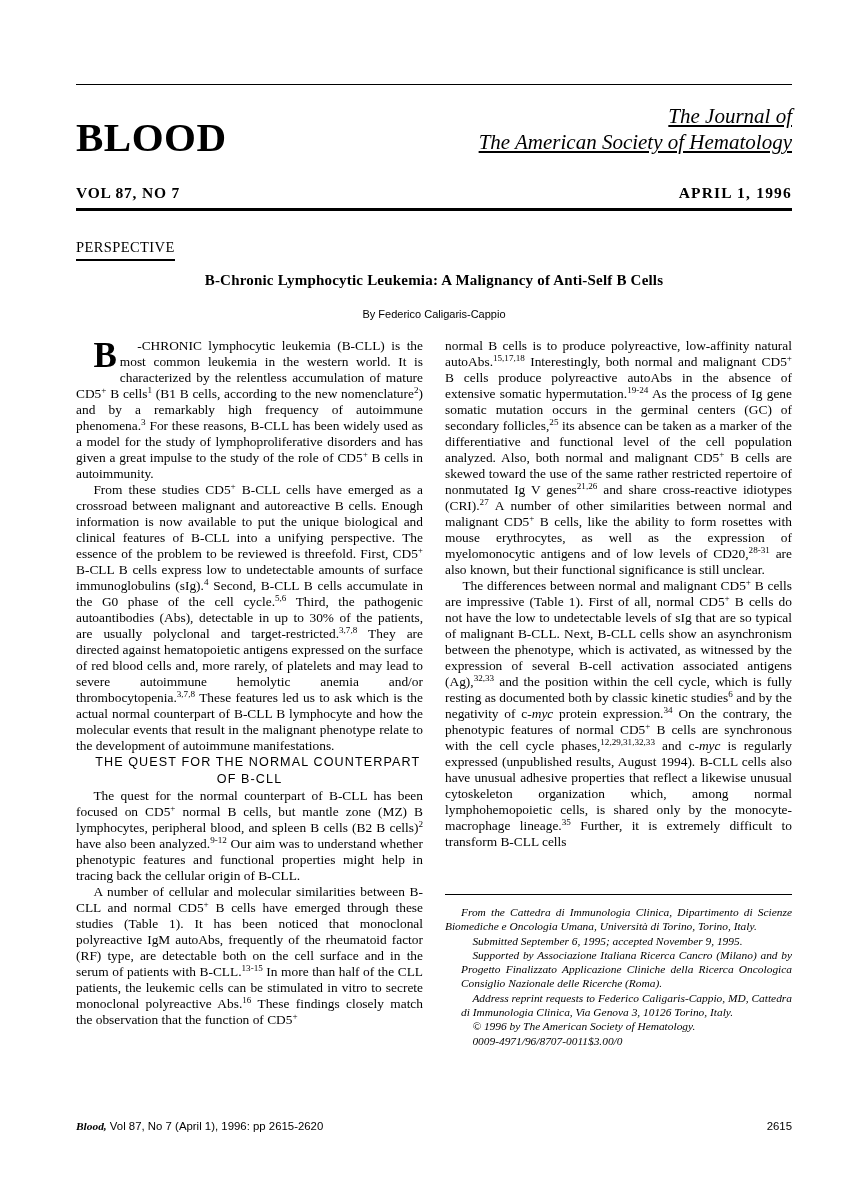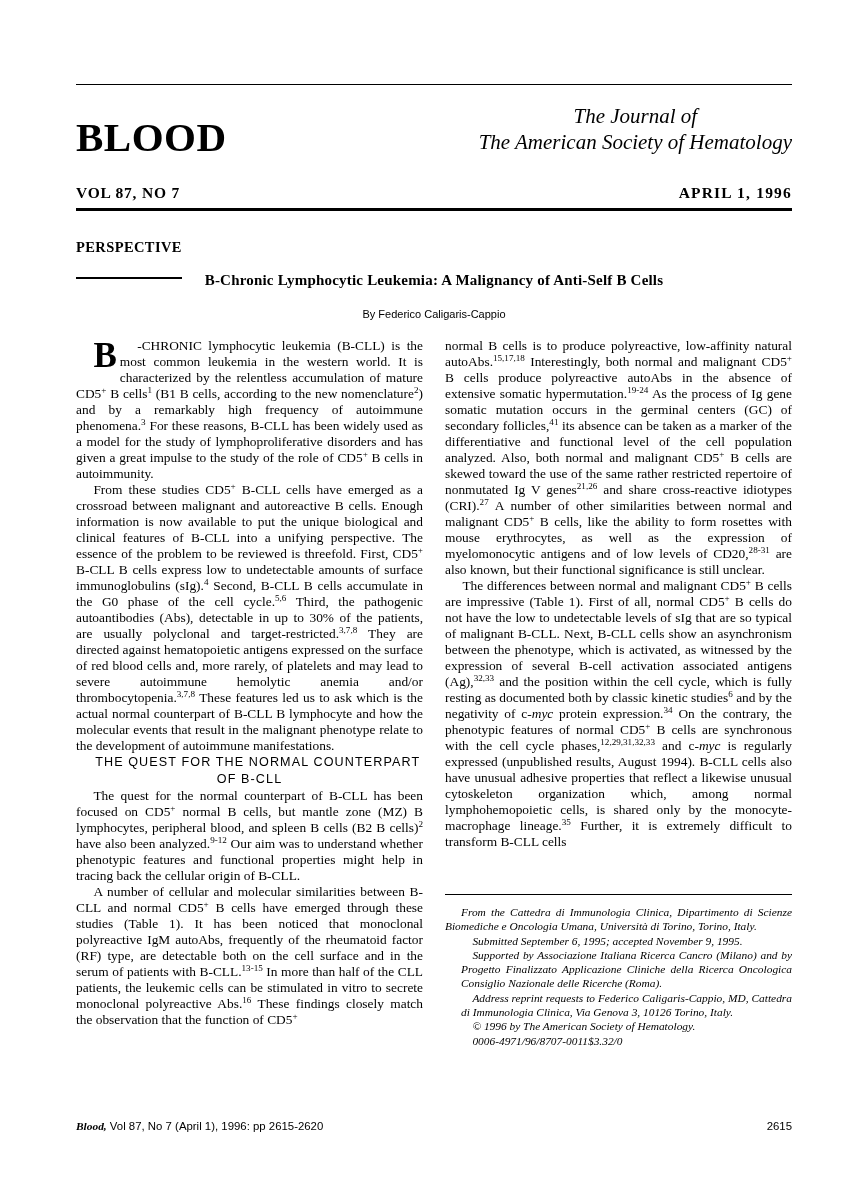--- a/index.html
+++ b/index.html
@@ -38,23 +38,24 @@
   }
   .blood-title {
     font-family: "Liberation Serif", "DejaVu Serif", serif;
     font-weight: bold;
     font-size: 41px;
     letter-spacing: 0.5px;
     line-height: 1;
     margin-top: 14px;
   }
   .journal-of {
-    text-align: center;
+    text-align: right;
     font-style: italic;
     font-family: "Liberation Serif", "DejaVu Serif", serif;
+    text-decoration: underline;
   }
   .journal-of .line1 {
     font-size: 21px;
     line-height: 1.25;
   }
   .journal-of .line2 {
     font-size: 21px;
     line-height: 1.3;
     white-space: nowrap;
   }
@@ -78,24 +79,24 @@
 
   
   .perspective-wrap {
     position: absolute;
     left: 76px;
     top: 238px;
     width: 716px;
   }
   .perspective {
     display: inline-block;
-    font-weight: bold;
+    font-weight: normal;
     font-size: 14.5px;
     letter-spacing: 0.4px;
-    padding-bottom: 21px;
+    padding-bottom: 3px;
     border-bottom: 2px solid #000;
   }
 
   .article-title {
     position: absolute;
     left: 76px;
     top: 272px;
     width: 716px;
     text-align: center;
     font-weight: bold;
@@ -270,21 +271,21 @@
       CD5<sup>+</sup></p>
   </div>
 
   <div class="col col-right">
 
     <p class="noindent">normal B cells
       is to produce polyreactive, low-affinity natural
       autoAbs.<sup>15,17,18</sup> Interestingly, both normal and malignant
       CD5<sup>+</sup> B cells produce polyreactive autoAbs in the absence of extensive
       somatic hypermutation.<sup>19-24</sup> As the process of Ig gene somatic mutation
-      occurs in the germinal centers (GC) of secondary follicles,<sup>41</sup> its
+      occurs in the germinal centers (GC) of secondary follicles,<sup>25</sup> its
       absence can be taken as a marker of the differentiative and functional level of the
       cell population analyzed. Also, both normal and malignant CD5<sup>+</sup> B cells
       are skewed toward the use of the same rather restricted repertoire of nonmutated Ig
       V genes<sup>21,26</sup> and share cross-reactive idiotypes (CRI).<sup>27</sup> A
       number of other similarities between normal and malignant CD5<sup>+</sup> B cells,
       like the ability to form rosettes with mouse erythrocytes, as well as the
       expression of myelomonocytic antigens and of low levels of
       CD20,<sup>28-31</sup> are also known, but their functional significance is still
       unclear.</p>
 
@@ -306,21 +307,21 @@
       cells</p>
   </div>
 
   <div class="footnote">
     <div class="fn-rule"></div>
     <p>From the Cattedra di Immunologia Clinica, Dipartimento di Scienze Biomediche e Oncologia Umana, Università di Torino, Torino, Italy.</p>
     <p class="tight">Submitted September 6, 1995; accepted November 9, 1995.</p>
     <p class="tight">Supported by Associazione Italiana Ricerca Cancro (Milano) and by Progetto Finalizzato Applicazione Cliniche della Ricerca Oncologica Consiglio Nazionale delle Ricerche (Roma).</p>
     <p class="tight">Address reprint requests to Federico Caligaris-Cappio, MD, Cattedra di Immunologia Clinica, Via Genova 3, 10126 Torino, Italy.</p>
     <p class="tight">© 1996 by The American Society of Hematology.</p>
-    <p class="tight">0006-4971/96/8707-0011$3.32/0</p>
+    <p class="tight">0009-4971/96/8707-0011$3.00/0</p>
   </div>
 
   <div class="pagefoot">
     <div><span class="italic-j">Blood,</span><span> Vol 87, No 7  (April 1), 1996: pp 2615-2620</span></div>
     <div class="pageno">2615</div>
   </div>
 
 </div>
 
 </body></html>

